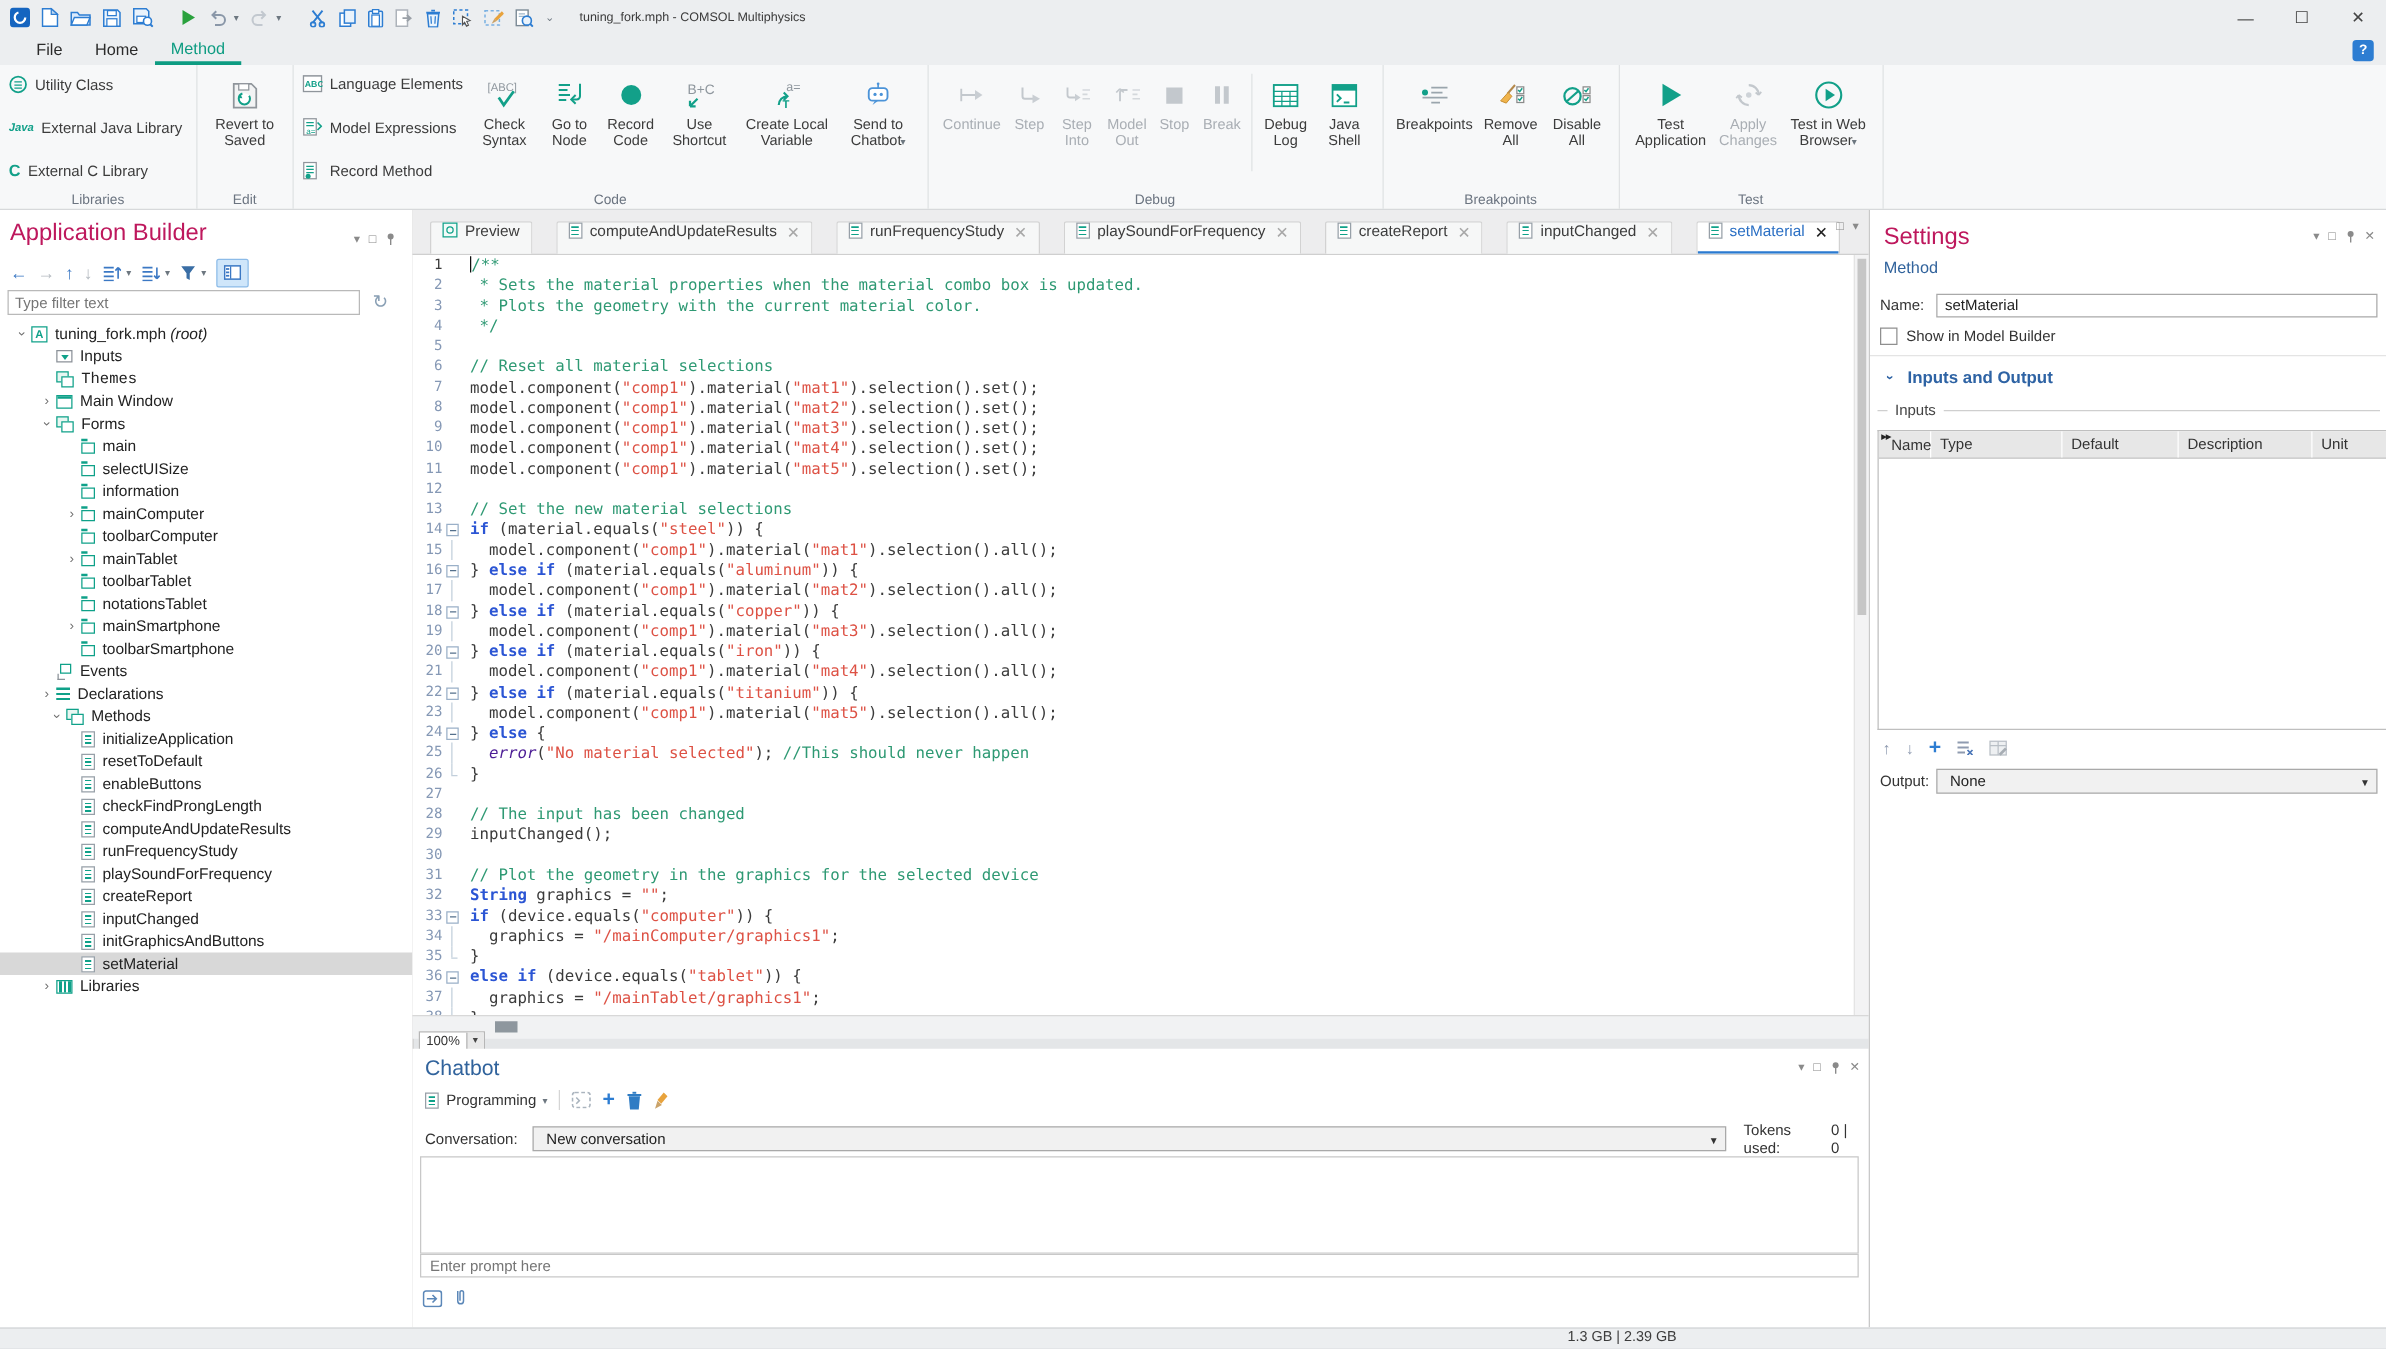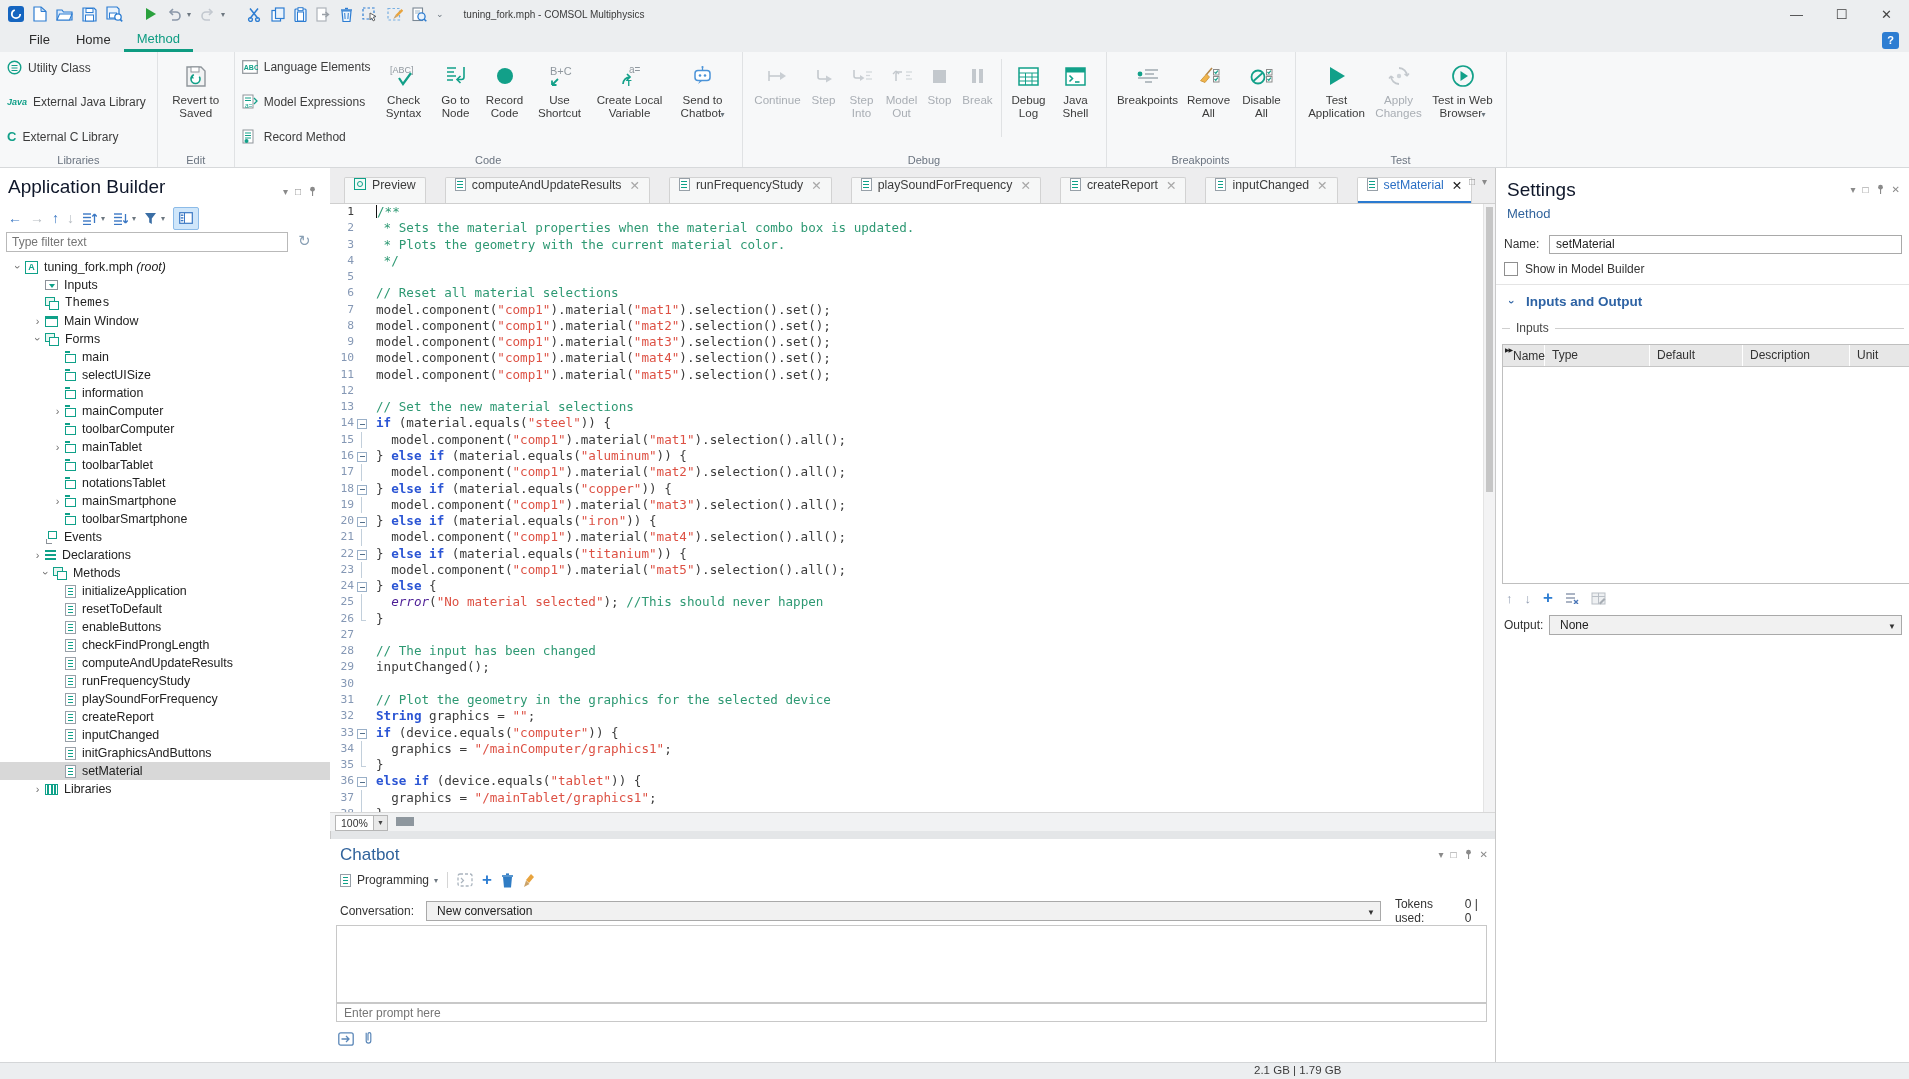--- a/index.html
+++ b/index.html
@@ -31,21 +31,21 @@
   .isep{width:1px;background:#e0e2e4;margin:4px 3px 14px;align-self:stretch}
   .tealdot{width:16px;height:16px;border-radius:50%;background:#12a089}
   .graybox{width:13px;height:13px;background:#c3c8cd}
   .pausebars{display:flex;gap:3px}.pausebars i{width:4px;height:14px;background:#c3c8cd}
   .badge{color:#12a089;font-weight:bold;font-style:italic;font-size:9px}
   .cbadge{color:#12a089;font-weight:bold;font-size:13px}
   
   .panel{position:absolute;top:168px;height:894px;background:#fff;}
   #leftpanel{left:0;width:330px;border-right:1px solid #c9c9c9;}
   #settings{left:1495px;width:414px;border-left:1px solid #c9c9c9;}
-  .ptitle{font-size:19px;color:#0f172a;}
+  .ptitle{font-size:19px;color:#be185d;}
   .pctrl{position:absolute;display:flex;gap:7px;align-items:center;color:#8a8a8a;font-size:10px}
   .pctrl span{line-height:10px}
   
   #ab-title{position:absolute;left:8px;top:8px;}
   #ab-toolbar{position:absolute;left:8px;top:39px;display:flex;align-items:center;gap:8px;height:22px}
   .abarrow{font-size:14px;line-height:16px}
   .blue{color:#3b78c4}.gray{color:#b6bcc2}
   #ab-filter{position:absolute;left:6px;top:64px;width:282px;height:20px;border:1px solid #b9b9b9;font-size:12px;padding:0 5px;color:#555;background:#fff;box-sizing:border-box;font-family:inherit}
   #ab-refresh{position:absolute;left:298px;top:64px;color:#8aa0b5;font-size:15px}
   #tree{position:absolute;left:0;top:90px;right:0;}
@@ -91,21 +91,21 @@
   .fold.o::after{content:"";position:absolute;left:5.5px;top:8.5px;width:5px;border-top:1px solid #54708c}
   .fold.i::before{content:"";position:absolute;left:7px;top:0;bottom:0;border-left:1px solid #c2cfdb}
   .fold.e::before{content:"";position:absolute;left:7px;top:0;height:9px;border-left:1px solid #c2cfdb}
   .fold.e::after{content:"";position:absolute;left:7px;top:9px;width:5px;border-top:1px solid #c2cfdb}
   .ctext{padding-left:5px;color:#3b3b3b}
   .cm{color:#2e9973}.s{color:#dd5144}.k{color:#2b55d4;font-weight:bold}.e{color:#4c1d95;font-style:italic}
   .caret{display:inline-block;width:1px;height:13px;background:#111;vertical-align:-2px}
   #vsb{position:absolute;right:0;top:0;width:11px;height:100%;background:#f3f3f4;border-left:1px solid #e4e4e4}
   #vsb .thumb{position:absolute;left:2px;top:3px;width:7px;height:285px;background:#c6c6c6}
   #editorbar{position:absolute;top:812px;left:330px;width:1165px;height:19px;background:#f1f2f3;border-top:1px solid #d8d8d8;box-sizing:border-box}
-  #zoombox{position:absolute;left:5px;top:2px;height:14px;border:1px solid #b6b6b6;background:#fff;display:flex;align-items:center;font-size:10.5px}
+  #zoombox{position:absolute;left:5px;top:12px;height:14px;border:1px solid #b6b6b6;background:#fff;display:flex;align-items:center;font-size:10.5px}
   #zoombox .zt{padding:0 5px}
   #zoombox .za{width:13px;height:100%;background:#e9e9e9;border-left:1px solid #b6b6b6;text-align:center;font-size:7px;line-height:14px;color:#444}
   #hthumb{position:absolute;left:66px;top:4px;width:18px;height:9px;background:#8e979e}
   
   #chatbot{position:absolute;top:839px;left:330px;width:1165px;height:223px;background:#fff}
   #cb-title{position:absolute;left:10px;top:6px;font-size:17px;color:#31639c}
   #cb-toolbar{position:absolute;left:10px;top:33px;display:flex;align-items:center;gap:9px;font-size:12px;color:#333}
   #cb-conv{position:absolute;left:10px;top:61px;right:10px;height:21px;font-size:12px;display:flex;align-items:center}
   .combo{position:relative;background:#f1f1f1;border:1px solid #a9a9a9;height:20px;box-sizing:border-box;display:flex;align-items:center;padding:0 18px 0 10px;font-size:12px;color:#222}
   .combo .ca{position:absolute;right:5px;top:6px;font-size:8px;color:#333}
@@ -1040,15 +1040,15 @@
     <div id="st-outrow">
       <span class="st-label">Output:</span>
       <div class="combo" id="st-output">
         <span>None</span>
         <span class="ca">▼</span>
       </div>
     </div>
   </div>
 
   <div id="statusbar">
-    <span id="mem">2.1 GB | 1.79 GB</span>
+    <span id="mem">1.3 GB | 2.39 GB</span>
   </div>
 </div>
 
 </body></html>

